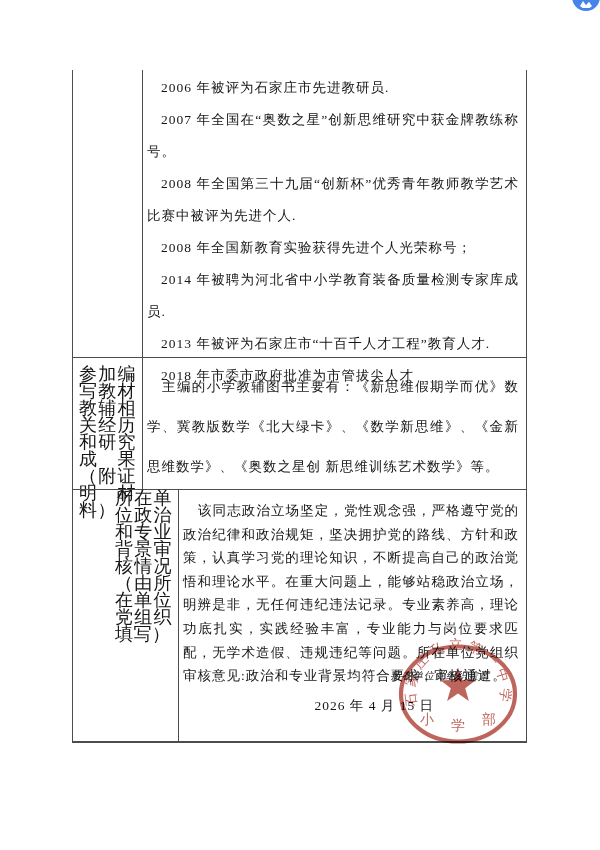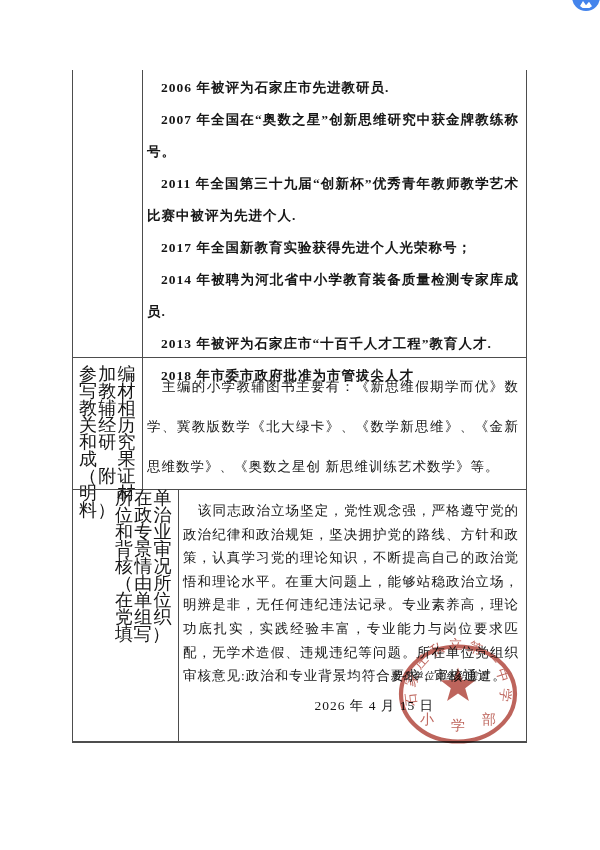--- a/index.html
+++ b/index.html
@@ -34,21 +34,21 @@
   .hcell{
     flex:0 0 70px;width:70px;box-sizing:border-box;border-right:1.5px solid #4d4d4d;
     font-size:18px;letter-spacing:.5px;line-height:17px;padding:8px 6px;
     text-align:justify;word-break:break-all;
   }
   .row-3 .hcell{display:flex;align-items:flex-start;padding:0 6px;margin-left:36px;}
   .ccell{
     flex:1;position:relative;box-sizing:border-box;padding:0 7px 0 4px;
     font-size:13.5px;letter-spacing:1px;text-align:justify;word-break:break-all;
   }
-  .row-1 .ccell{padding-top:2px;font-weight:bold;}
+  .row-1 .ccell{padding-top:2px;}
   .row-1 .ccell p{margin:0;line-height:32px;text-indent:14px;}
   .row-2 .ccell{padding-top:9px;}
   .row-2 .ccell p{margin:0;line-height:40px;text-indent:15px;}
   .row-3 .ccell{padding-top:9px;}
   .row-3 .ccell p{margin:0;line-height:23.6px;text-indent:15px;}
 
   .seal-caption{position:absolute;top:179px;right:36px;font-size:10px;letter-spacing:1px;white-space:nowrap;font-style:italic;}
   .seal-date{position:absolute;top:207px;right:92px;font-size:13.5px;letter-spacing:1px;white-space:nowrap;}
 
   
@@ -66,22 +66,22 @@
     <span class="mark"></span>
   </div>
 
   <div class="doc-table">
 
     <div class="t-row row-1">
       <div class="hcell"></div>
       <div class="ccell">
         <p>2006 年被评为石家庄市先进教研员.</p>
         <p>2007 年全国在“奥数之星”创新思维研究中获金牌教练称号。</p>
-        <p>2011 年全国第三十九届“创新杯”优秀青年教师教学艺术比赛中被评为先进个人.</p>
-        <p>2017 年全国新教育实验获得先进个人光荣称号；</p>
+        <p>2008 年全国第三十九届“创新杯”优秀青年教师教学艺术比赛中被评为先进个人.</p>
+        <p>2008 年全国新教育实验获得先进个人光荣称号；</p>
         <p>2014 年被聘为河北省中小学教育装备质量检测专家库成员.</p>
         <p>2013 年被评为石家庄市“十百千人才工程”教育人才.</p>
         <p>2018 年市委市政府批准为市管拔尖人才</p>
       </div>
     </div>
 
     <div class="t-row row-2">
       <div class="hcell">参加编写教材教辅相关经历和研究成果（附证明材料）</div>
       <div class="ccell">
         <p>主编的小学教辅图书主要有：《新思维假期学而优》数学、冀教版数学《北大绿卡》、《数学新思维》、《金新思维数学》、《奥数之星创 新思维训练艺术数学》等。</p>

